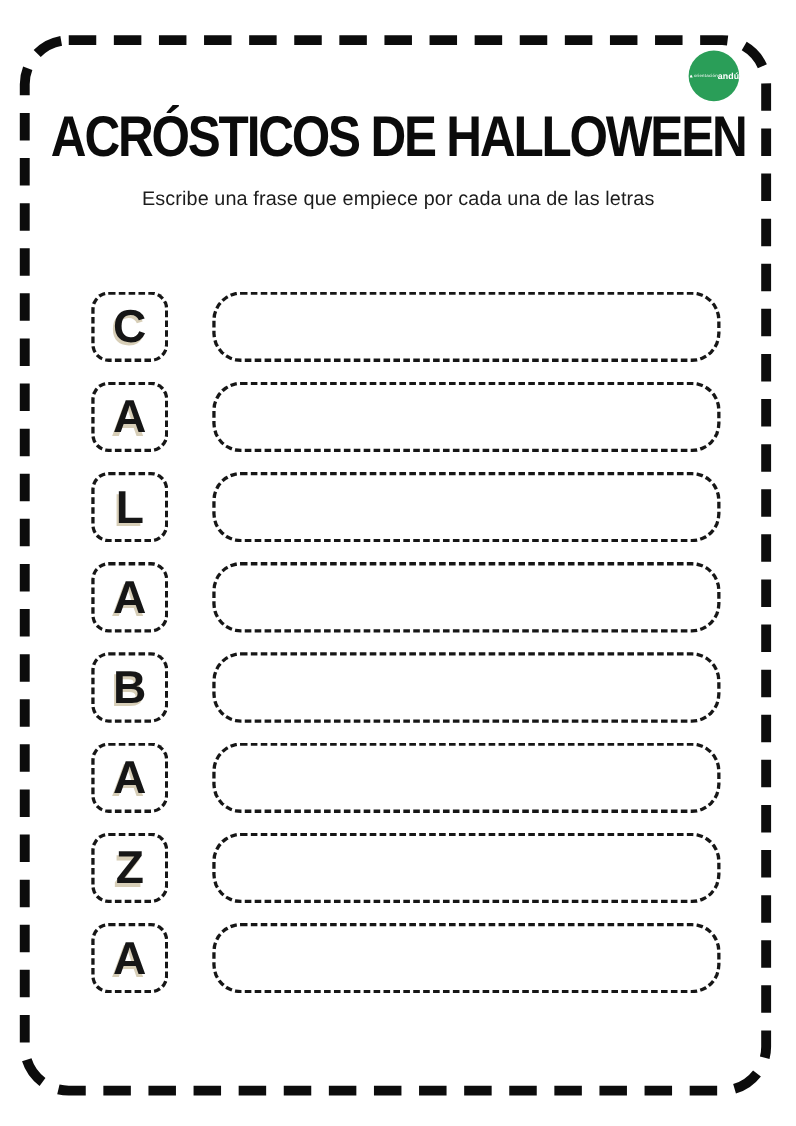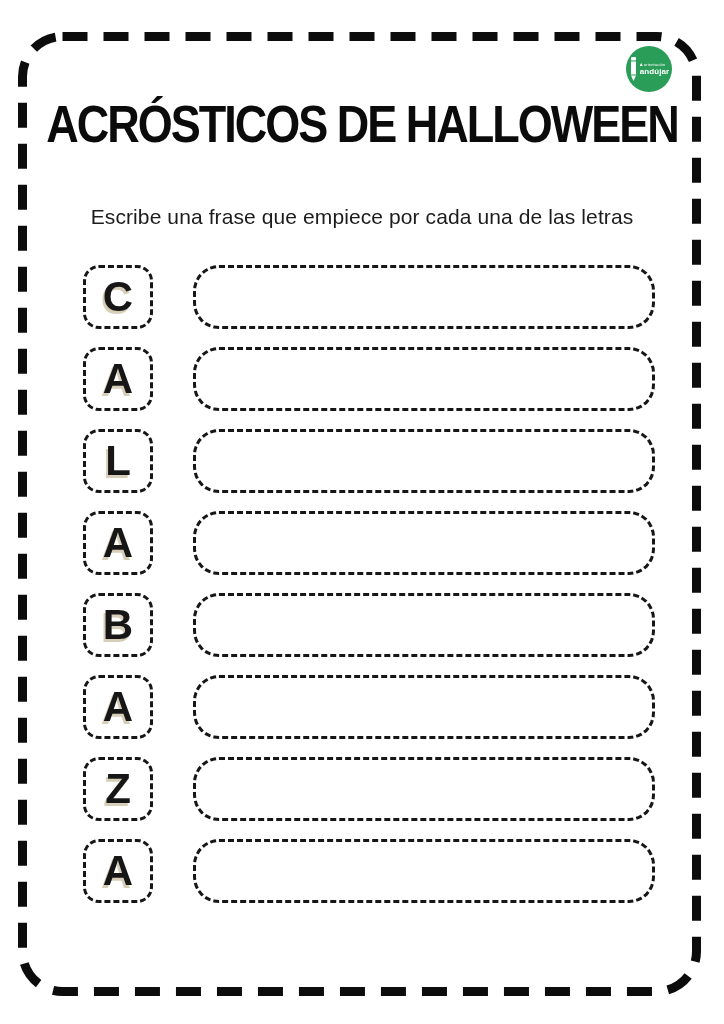--- a/index.html
+++ b/index.html
@@ -23,21 +23,21 @@
     left: 626px; top: 46px;
     width: 46px; height: 46px;
     border-radius: 50%;
     background: #2a9e58;
     display: flex;
     align-items: center;
     justify-content: center;
     gap: 2px;
   }
   .logo .pencil { flex: 0 0 auto; }
-  .logo-textcol { display: flex; flex-direction: column; line-height: 1; }
+  .logo-textcol { display: flex; line-height: 1; }
   .logo-top {
     display: flex; align-items: center; gap: 1px;
     font-size: 4px; color: #ffffff; letter-spacing: 0.2px;
   }
   .logo-mini {
     width: 3px; height: 3px; background: #ffffff;
     display: inline-block;
     clip-path: polygon(50% 0, 100% 100%, 0 100%);
   }
   .logo-bottom {
@@ -54,25 +54,24 @@
     letter-spacing: -2px;
     color: #0b0b0b;
     white-space: nowrap;
     transform: scaleY(1.16);
     transform-origin: center top;
   }
   .instructions {
     position: absolute;
     left: 0; right: 0; top: 167px;
     text-align: center;
-    font-size: 21px;
+    font-size: 18px;
     line-height: 26px;
     color: #1c1c1c;
     letter-spacing: 0.1px;
-    margin-top: 37px;
   }
   .rows {
     position: absolute;
     left: 83px; top: 265px;
     display: flex;
     flex-direction: column;
     gap: 18px;
   }
   .row {
     display: flex;

